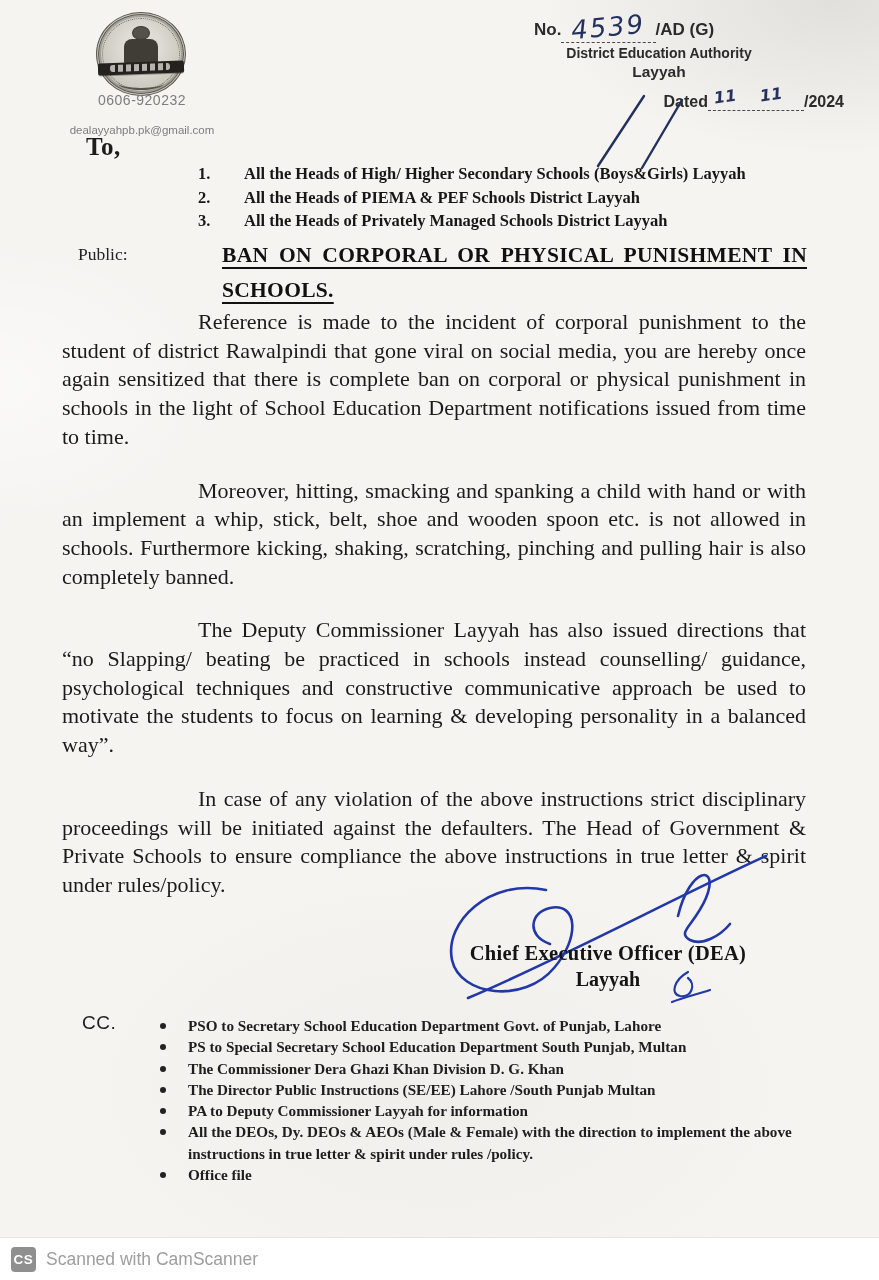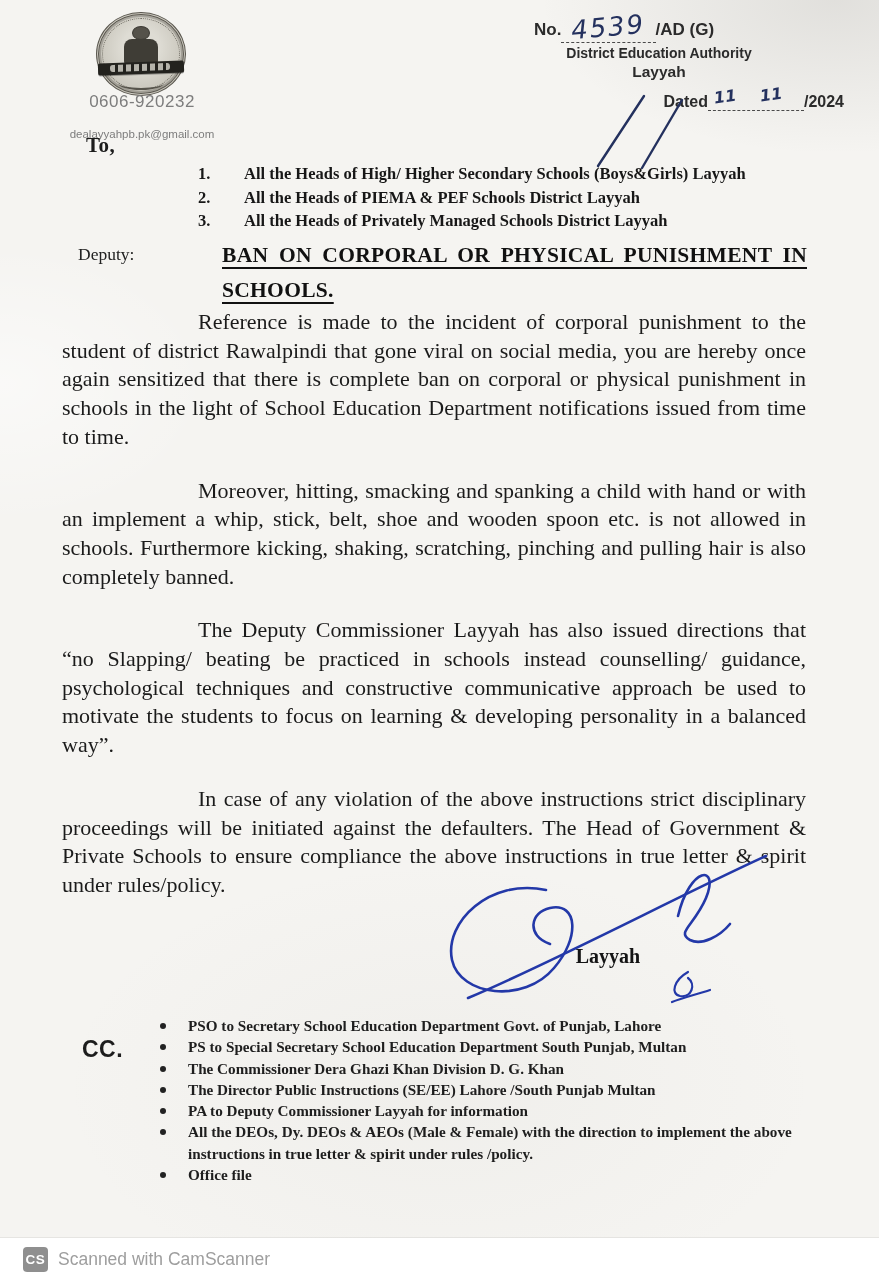--- a/index.html
+++ b/index.html
@@ -52,21 +52,21 @@
     position:absolute;left:14px;top:52px;width:60px;height:7px;transform:rotate(-2deg);
     background:repeating-linear-gradient(90deg,#cfcdc4 0 5px,transparent 5px 8px);
     border-radius:3px;opacity:.85;
   }
   .seal .base-arc{
     position:absolute;left:22px;top:64px;width:46px;height:14px;
     border-bottom:2.5px solid #57544c;border-radius:0 0 50% 50%;
   }
   .contact{position:absolute;left:42px;top:92px;width:200px;text-align:center;
     font-family:"Liberation Sans",sans-serif;color:var(--muted);}
-  .contact .phone{font-size:17px;letter-spacing:.5px;}
+  .contact .phone{font-size:14px;letter-spacing:.5px;}
   .contact .email{font-size:11.5px;margin-top:16px;}
   
   .ref-block{position:absolute;left:534px;top:20px;width:310px;
     font-family:"Liberation Sans",sans-serif;font-weight:700;color:#2b2b2b;}
   .ref-line{font-size:17px;display:flex;}
   .ref-no-value{
     font-family:"DejaVu Sans",sans-serif;font-weight:400;color:var(--ink-blue);
     font-size:26px;font-style:italic;transform:rotate(-5deg);
     display:inline-block;padding:0 10px;margin-top:-8px;letter-spacing:2px;
   }
@@ -74,21 +74,21 @@
   .authority{font-size:14px;text-align:center;width:250px;margin-top:2px;}
   .authority-city{font-size:15.5px;text-align:center;width:250px;margin-top:2px;font-weight:700;}
   .dated-line{font-size:16px;display:flex;align-items:flex-end;margin-top:8px;justify-content:flex-end;}
   .dated-fill{display:inline-block;width:96px;border-bottom:1.6px dashed #4a4a4a;position:relative;height:22px;}
   .hand{font-family:"DejaVu Sans",sans-serif;color:var(--ink-blue);font-style:italic;}
   .hand-day{position:absolute;left:6px;top:-2px;font-size:16px;transform:rotate(-8deg);}
   .hand-month{position:absolute;left:52px;top:-4px;font-size:16px;transform:rotate(-8deg);}
   .ink-overlay{position:absolute;left:570px;top:78px;width:150px;height:100px;pointer-events:none;}
   .ink-overlay path{stroke:var(--ink-blue);stroke-width:2.4;fill:none;stroke-linecap:round;}
   
-  .to-label{position:absolute;left:86px;top:133px;font-size:21px;font-weight:700;letter-spacing:.5px;}
+  .to-label{position:absolute;left:86px;top:133px;font-size:25px;font-weight:700;letter-spacing:.5px;}
   .recipients{position:absolute;left:198px;top:162px;width:640px;}
   .recipient{display:flex;font-weight:700;font-size:16.5px;line-height:23.5px;color:#171717;}
   .recipient .num{width:46px;flex:none;font-weight:700;}
   .subject-row{position:absolute;left:78px;top:238px;width:740px;}
   .subject-label{position:absolute;left:0;top:6px;font-size:17.5px;color:#222;}
   .subject-title{
     position:absolute;left:144px;top:0;width:585px;
     font-size:21.5px;font-weight:700;letter-spacing:.3px;line-height:35px;
     text-align:justify;color:#111;
     text-decoration:underline;text-decoration-thickness:2px;text-underline-offset:5px;
@@ -100,31 +100,31 @@
   }
   
   .sig-svg{position:absolute;left:428px;top:838px;width:360px;height:175px;pointer-events:none;}
   .sig-svg path{stroke:var(--sig-ink);stroke-width:2.6;fill:none;stroke-linecap:round;}
   .sig-block{position:absolute;left:418px;top:942px;width:380px;text-align:center;}
   .sig-title{font-size:20.5px;font-weight:700;color:#141414;letter-spacing:.3px;}
   .sig-place{font-size:20px;font-weight:700;color:#141414;margin-top:3px;}
   .sig-tail{position:absolute;left:246px;top:26px;width:50px;height:40px;pointer-events:none;}
   .sig-tail path{stroke:var(--sig-ink);stroke-width:2.2;fill:none;stroke-linecap:round;}
   
-  .cc-label{position:absolute;left:82px;top:1036px;font-family:"Liberation Sans",sans-serif;
-    font-weight:700;font-size:23px;color:#1d1d1d;letter-spacing:.5px;}
+  .cc-label{position:absolute;left:82px;top:1012px;font-family:"Liberation Sans",sans-serif;
+    font-weight:400;font-size:19px;color:#1d1d1d;letter-spacing:.5px;}
   .cc-list{position:absolute;left:158px;top:1015px;width:660px;}
   .cc-item{display:flex;font-size:15.2px;line-height:21.3px;font-weight:600;color:#1e1e1e;}
   .cc-item .dot{flex:none;width:6px;height:6px;border-radius:50%;background:#222;
     margin:8px 22px 0 2px;}
   .cc-item .cc-text{flex:1;}
   
   .footer{
     position:absolute;left:0;bottom:0;width:879px;height:42px;background:#ffffff;
-    display:flex;align-items:center;padding-left:23px;
+    display:flex;align-items:center;padding-left:11px;
     font-family:"Liberation Sans",sans-serif;
     box-shadow:0 -1px 0 rgba(0,0,0,.06);
   }
   .cs-icon{
     width:25px;height:25px;border-radius:4px;background:var(--footer-icon);
     color:#fff;font-size:13.5px;font-weight:700;display:flex;align-items:center;
     justify-content:center;margin-right:10px;letter-spacing:.5px;
   }
   .footer-text{color:var(--footer-text);font-size:17.5px;}
 </style>
@@ -181,37 +181,38 @@
       <span class="num">2.</span>
       <span>All the Heads of PIEMA &amp; PEF Schools District Layyah</span>
     </div>
     <div class="recipient">
       <span class="num">3.</span>
       <span>All the Heads of Privately Managed Schools District Layyah</span>
     </div>
   </div>
 
   <div class="subject-row">
-    <div class="subject-label">Deputy:</div>
+    <div class="subject-label">Public:</div>
     <div class="subject-title">BAN ON CORPORAL OR PHYSICAL PUNISHMENT IN SCHOOLS.</div>
   </div>
 
   <div class="body-text">
     <p>Reference is made to the incident of corporal punishment to the student of district Rawalpindi that gone viral on social media, you are hereby once again sensitized that there is complete ban on corporal or physical punishment in schools in the light of School Education Department notifications issued from time to time.</p>
     <p>Moreover, hitting, smacking and spanking a child with hand or with an implement a whip, stick, belt, shoe and wooden spoon etc. is not allowed in schools. Furthermore kicking, shaking, scratching, pinching and pulling hair is also completely banned.</p>
     <p>The Deputy Commissioner Layyah has also issued directions that “no Slapping/ beating be practiced in schools instead counselling/ guidance, psychological techniques and constructive communicative approach be used to motivate the students to focus on learning &amp; developing personality in a balanced way”.</p>
     <p>In case of any violation of the above instructions strict disciplinary proceedings will be initiated against the defaulters. The Head of Government &amp; Private Schools to ensure compliance the above instructions in true letter &amp; spirit under rules/policy.</p>
   </div>
 
   <svg class="sig-svg" viewBox="0 0 360 175">
     <path d="M 118 52 C 62 40, 16 84, 24 122 C 32 158, 96 166, 126 130 C 152 100, 150 64, 122 70 C 102 74, 98 98, 122 106"></path>
     <path d="M 40 160 C 130 122, 250 58, 338 18"></path>
     <path d="M 250 78 C 262 28, 292 26, 278 60 C 266 88, 248 94, 262 102 C 274 108, 292 98, 302 86"></path>
   </svg>
   <div class="sig-block">
+    <div class="sig-title">Chief Executive Officer (DEA)</div>
     <div class="sig-place">Layyah</div>
     <svg class="sig-tail" viewBox="0 0 50 40">
       <path d="M 24 4 C 10 12, 6 26, 16 28 C 28 30, 32 16, 24 10"></path>
       <path d="M 8 34 C 18 30, 34 26, 46 22"></path>
     </svg>
   </div>
 
   <div class="cc-label">CC.</div>
   <div class="cc-list">
     <div class="cc-item">

